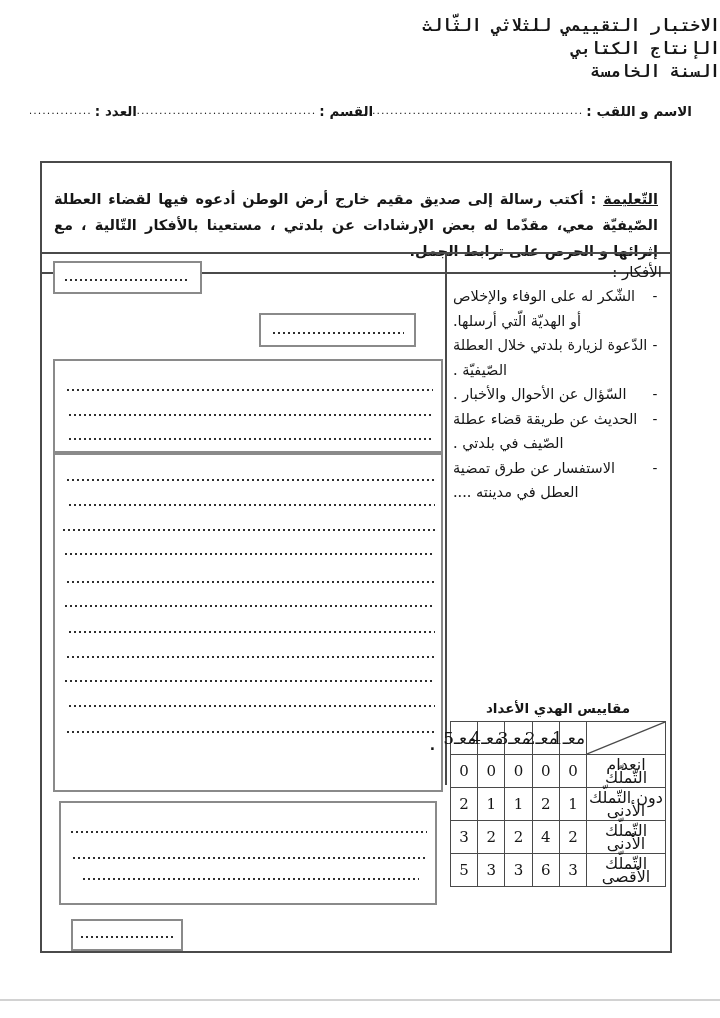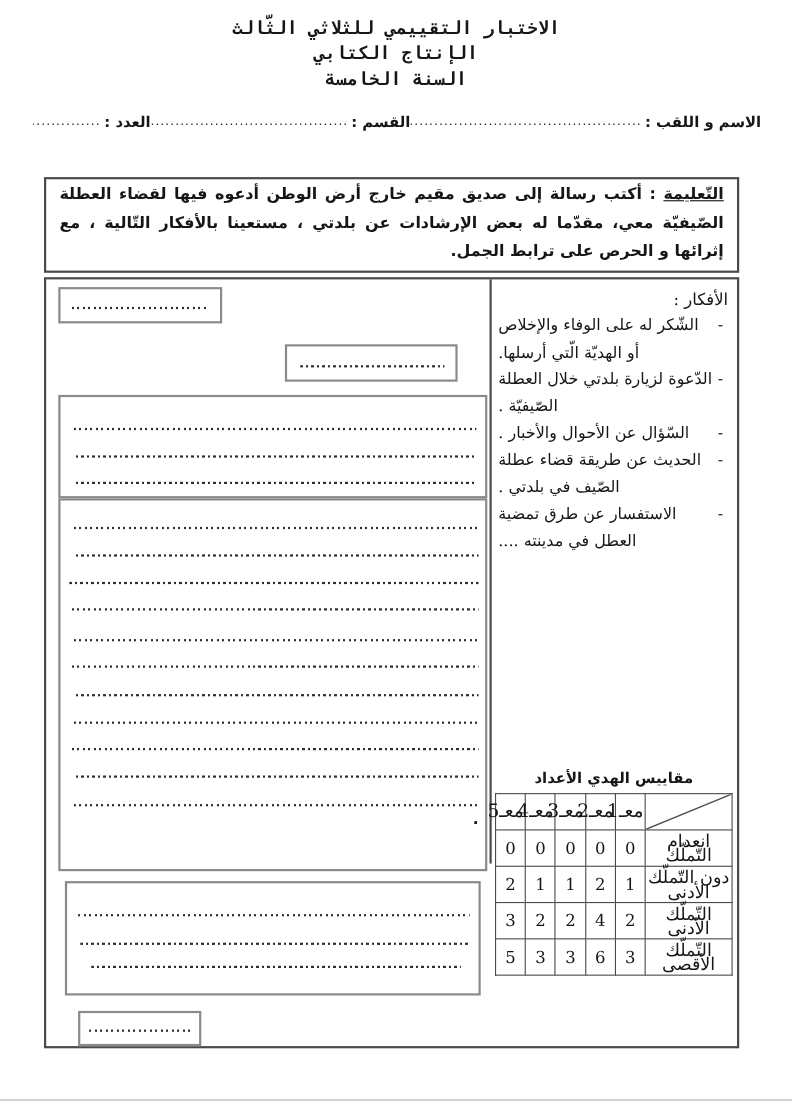--- a/index.html
+++ b/index.html
@@ -4,37 +4,37 @@
 <style>
   html,body{margin:0;padding:0;}
   body{
     width:720px;height:1018px;position:relative;overflow:hidden;
     background:#ffffff;color:#161616;
     font-family:"DejaVu Sans", sans-serif;
   }
   .abs{position:absolute;box-sizing:border-box;}
 
   
-  .title-block{top:14px;left:0;width:720px;text-align:center;direction:rtl;}
+  .title-block{top:14px;left:0;width:720px;direction:rtl;}
   .title-line{font-weight:bold;font-size:16.5px;line-height:23px;letter-spacing:4px;
               font-family:"DejaVu Sans Mono","DejaVu Sans",monospace;}
 
   
   .id-row{top:103px;right:28px;left:30px;display:flex;direction:rtl;align-items:flex-end;
           font-weight:bold;font-size:13.5px;}
   .id-label{white-space:nowrap;padding-left:3px;}
   .fill-dots{overflow:hidden;white-space:nowrap;font-weight:normal;font-size:11px;
              letter-spacing:1px;color:#222;transform:translateY(-2px);}
   .fill-name{flex:3.4;}
   .fill-class{flex:2.9;}
   .fill-number{flex:1.0;}
 
   
-  .instruction-box{top:161px;left:40px;width:632px;height:87px;
-                   border:2px solid #4a4a4a;padding:1px 12px 6px;direction:rtl;}
+  .instruction-box{top:161px;left:40px;width:632px;height:113px;
+                   border:2px solid #4a4a4a;padding:23px 12px 6px;direction:rtl;}
   .instruction-p{margin:0;font-weight:bold;font-size:14.5px;line-height:26px;text-align:justify;}
   .instruction-label{text-decoration:underline;}
 
   
   .main-box{top:252px;left:40px;width:632px;height:701px;border:2px solid #4a4a4a;}
 
   
   .col-write{top:0;left:0;width:405px;height:697px;}
   .wbox{border:2px solid #8a8a8a;background:#fff;}
   .dotline{position:absolute;height:2px;

